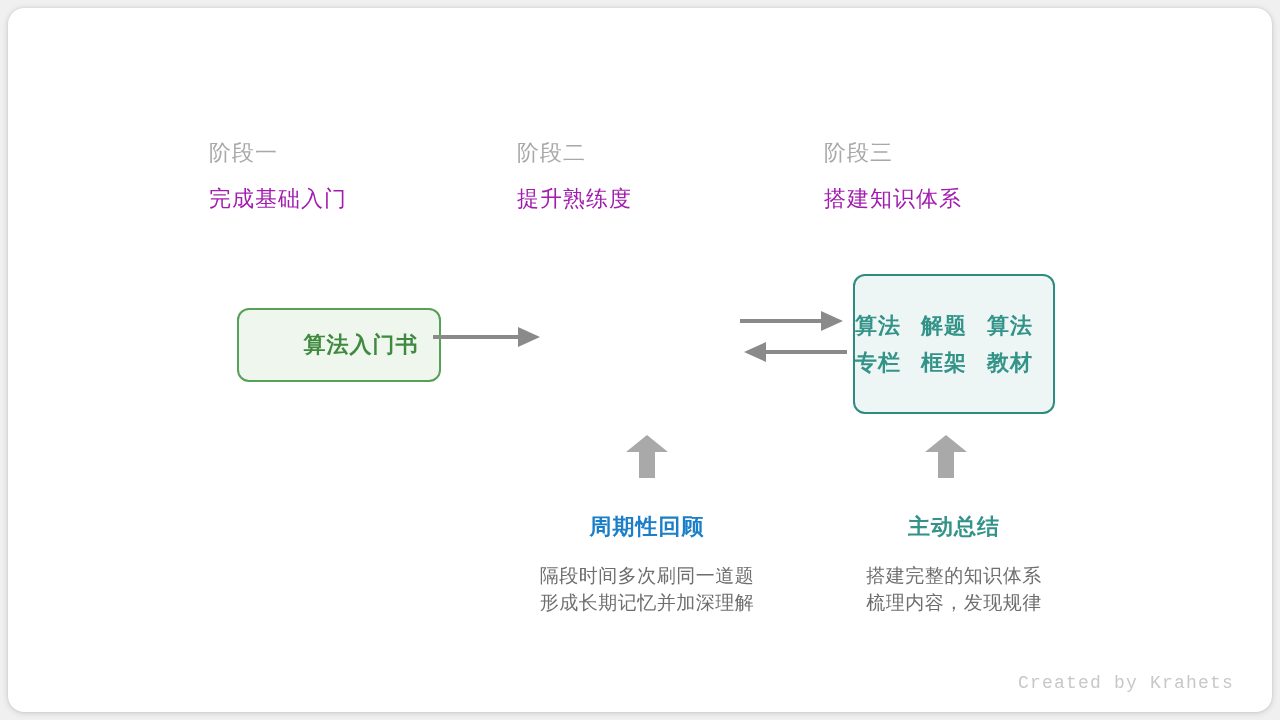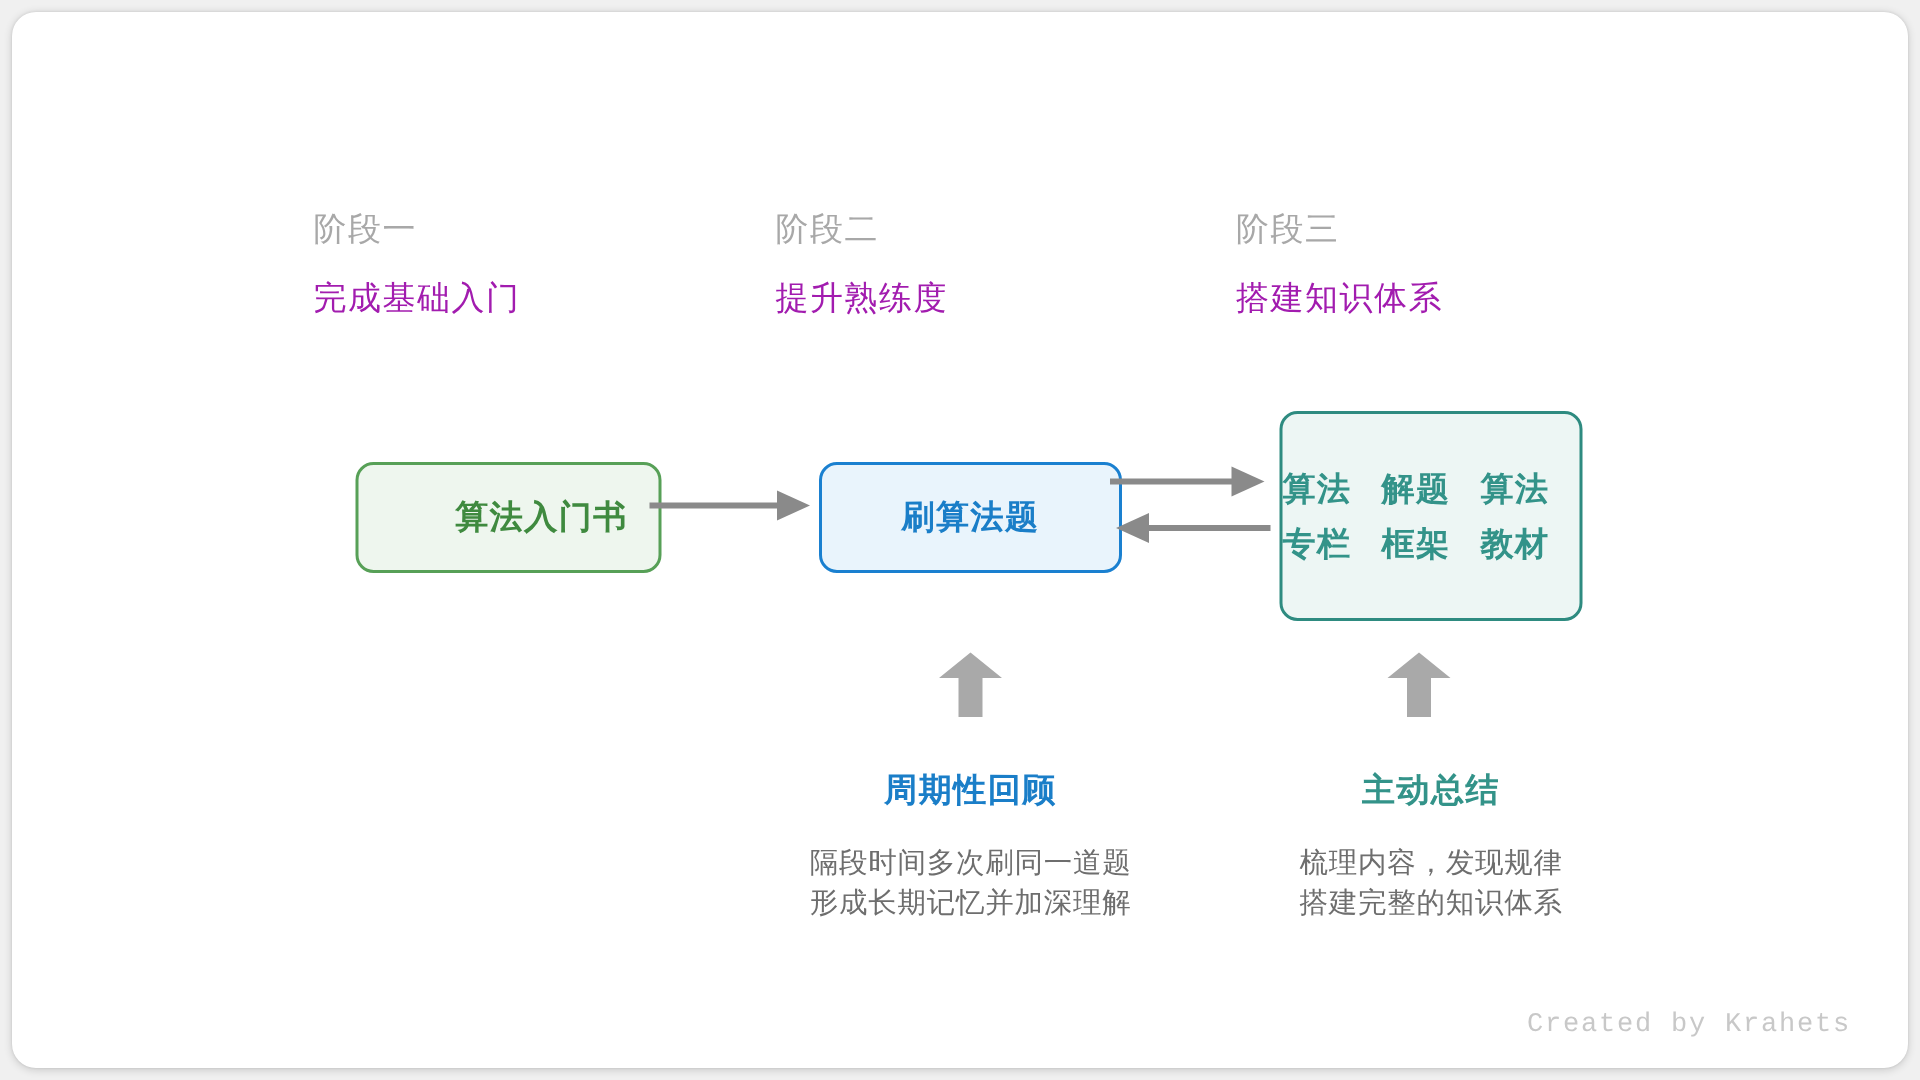--- a/index.html
+++ b/index.html
@@ -148,23 +148,20 @@
   </div>
   <div class="stage" id="stage3">
     <div class="stage-num">阶段三</div>
     <div class="stage-title">搭建知识体系</div>
   </div>
 
   <div class="box" id="box-green">
     <div class="line">算法入门书</div>
   </div>
 
-  <div class="box" id="box-blue">
-    <div class="line">刷算法题</div>
-  </div>
 
   <div class="box" id="box-teal">
     <div class="line">算法专栏</div>
     <div class="line">解题框架</div>
     <div class="line">算法教材</div>
   </div>
 
   <svg id="arrows" viewBox="0 0 1264 704">
 
     <g>
@@ -195,20 +192,20 @@
     <div class="note-title">周期性回顾</div>
     <div class="note-desc">
       <div>隔段时间多次刷同一道题</div>
       <div>形成长期记忆并加深理解</div>
     </div>
   </div>
 
   <div class="note" id="note-right">
     <div class="note-title">主动总结</div>
     <div class="note-desc">
+      <div>搭建完整的知识体系</div>
       <div>梳理内容，发现规律</div>
-      <div>搭建完整的知识体系</div>
     </div>
   </div>
 
   <div id="watermark">Created by Krahets</div>
 
 </div>
 
 </body></html>

